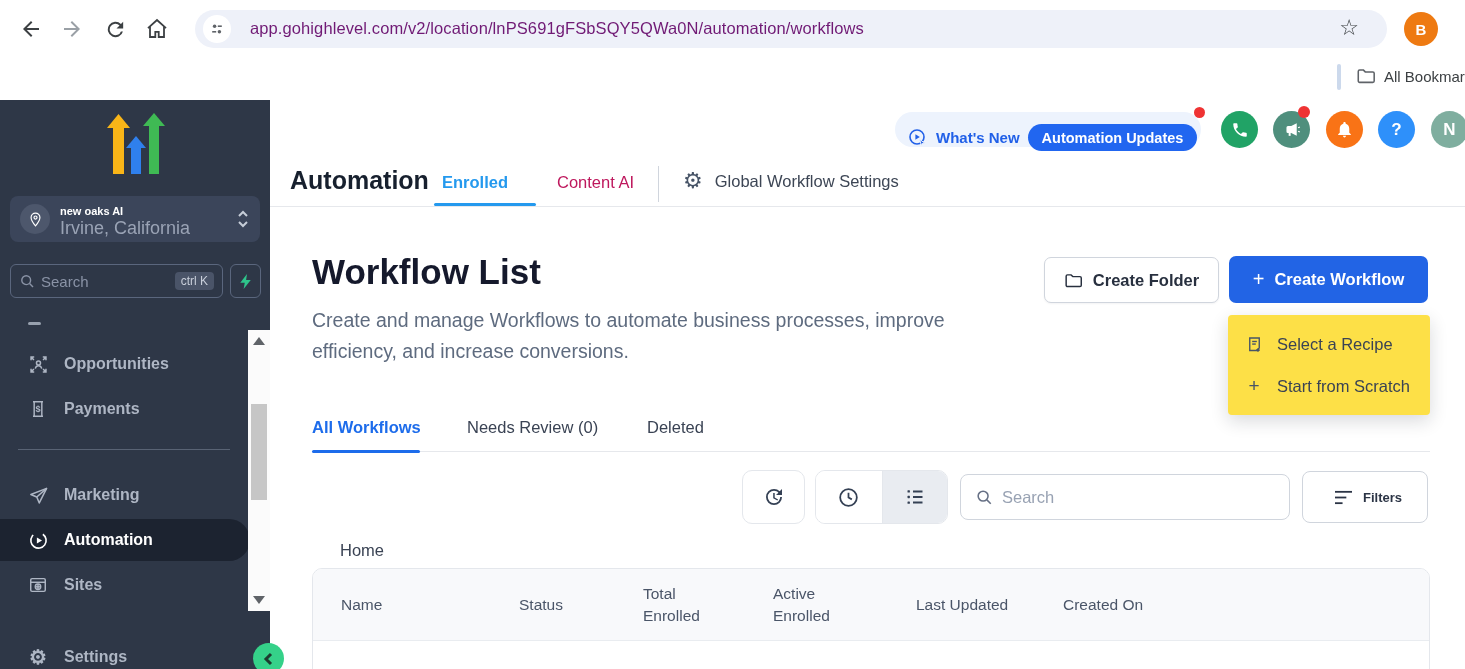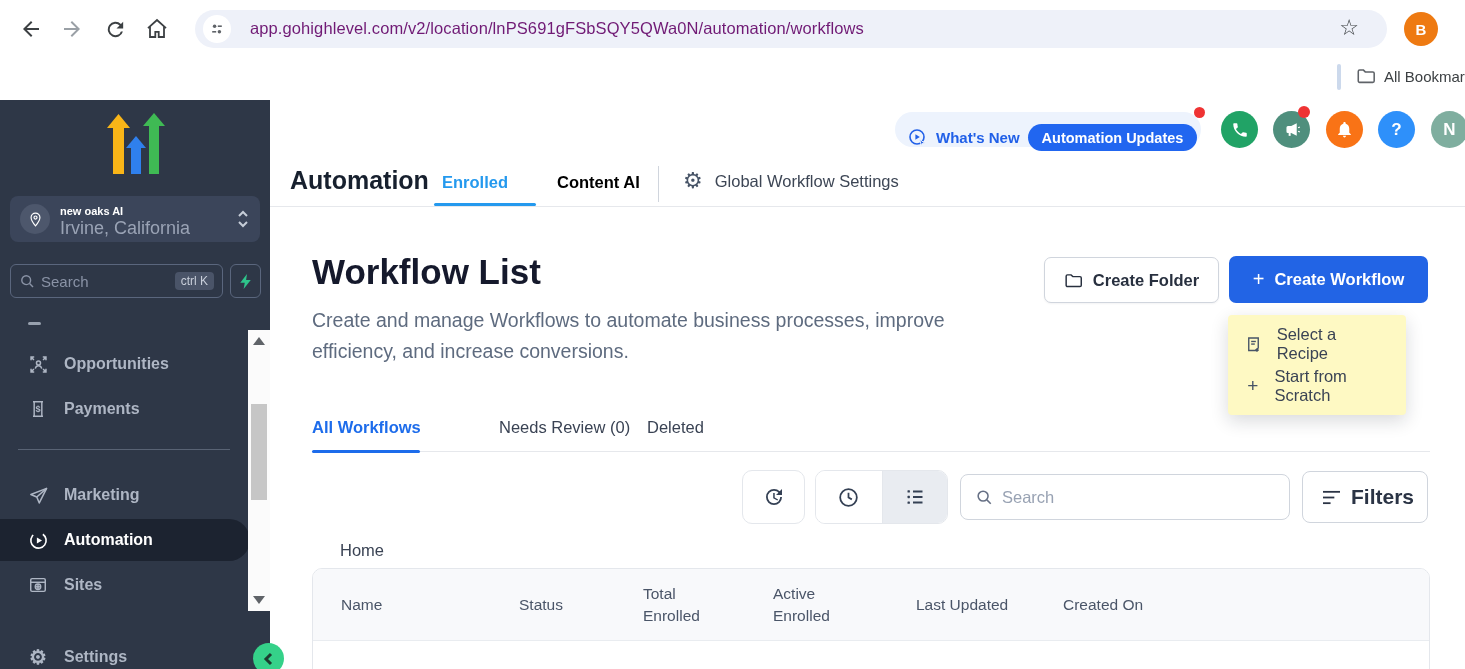--- a/index.html
+++ b/index.html
@@ -53,53 +53,53 @@
   .whatsnew { position:absolute; left:895px; top:112px; height:35px; background:#edf3fd; border-radius:18px; display:flex; align-items:center; padding:16px 4px 0 12px; gap:8px; }
   .wn-label { color:#2160e8; font-size:15px; font-weight:700; white-space:nowrap; }
   .wn-badge { background:#2166f0; color:#fff; font-size:14.5px; font-weight:700; height:27px; border-radius:14px; display:flex; align-items:center; padding:0 14px; white-space:nowrap; }
   .reddot { position:absolute; width:11px; height:11px; border-radius:50%; background:#ef3333; z-index:5; }
   .circ { position:absolute; top:111px; width:37px; height:37px; border-radius:50%; display:flex; align-items:center; justify-content:center; color:#fff; }
   .circ .txt { font-size:17px; font-weight:700; color:#fff; }
 
   
   .page-rule { position:absolute; left:270px; top:206px; width:1195px; height:1px; background:#e6e8ec; }
   .page-title { position:absolute; left:290px; top:166px; font-size:25px; font-weight:700; color:#17202e; }
-  .ptab { position:absolute; top:173px; font-size:16.5px; color:#000000;font-weight:bold; }
+  .ptab { position:absolute; top:173px; font-size:16.5px; color:#be185d; }
   .ptab.active { color:#2499ee; font-weight:700; }
   .ptab-underline { position:absolute; left:434px; top:203px; width:102px; height:3px; background:#2499ee; border-radius:2px; }
   .ptab-sep { position:absolute; left:658px; top:166px; width:1px; height:36px; background:#d0d5dd; }
   .gws { position:absolute; left:683px; top:170px; display:flex; align-items:center; gap:12px; color:#3d4655; font-size:16.5px; }
   .gws .gear-glyph { color:#475467; font-size:22px; }
 
   
   .wl-title { position:absolute; left:312px; top:252px; font-size:35px; font-weight:700; color:#15192c; }
   .wl-desc { position:absolute; left:312px; top:305px; width:700px; font-size:19.5px; line-height:31px; color:#5e6b7f; }
   .btn-folder { position:absolute; left:1044px; top:257px; width:175px; height:46px; background:#fff; border:1px solid #d0d5dd; border-radius:7px; display:flex; align-items:center; justify-content:center; gap:10px; color:#28303f; font-size:16.5px; font-weight:700; box-shadow:0 1px 2px rgba(16,24,40,.05); }
   .btn-primary { position:absolute; left:1229px; top:256px; width:199px; height:47px; background:#2264e5; border:none; border-radius:7px; display:flex; align-items:center; justify-content:center; gap:10px; color:#fff; font-size:16.5px; font-weight:700; }
   .btn-primary .plus { font-size:20px; font-weight:400; }
-  .dropdown { position:absolute; left:1228px; top:315px; width:178px; background:#fef9c3; border-radius:4px; box-shadow:0 6px 18px rgba(16,24,40,.16); z-index:20; padding:8px 0; }
+  .dropdown { position:absolute; left:1228px; top:315px; width:202px; background:#fde047; border-radius:4px; box-shadow:0 6px 18px rgba(16,24,40,.16); z-index:20; padding:8px 0; }
   .dd-item { height:42px; display:flex; align-items:center; gap:13px; padding:0 16px; font-size:16.5px; color:#3a4354; }
   .dd-item .ic { width:20px; display:flex; justify-content:center; color:#475467; }
   .dd-item .plus { font-size:19px; color:#475467; }
 
   
   .ltabs { position:absolute; left:312px; top:412px; width:1118px; height:40px; border-bottom:1px solid #e6e8ec; }
   .ltab { position:absolute; top:6px; font-size:16.5px; color:#3a4354; }
   .ltab.active { color:#1d6ceb; font-weight:700; }
   .ltab-underline { position:absolute; left:0; bottom:-2px; width:108px; height:3px; background:#1d6ceb; border-radius:2px; }
 
   
   .tool-sq { position:absolute; top:470px; height:54px; background:#fff; border:1px solid #e4e7ec; border-radius:10px; display:flex; align-items:center; justify-content:center; color:#344054; }
   .seg { position:absolute; left:815px; top:470px; width:133px; height:54px; border:1px solid #e4e7ec; border-radius:10px; overflow:hidden; display:flex; }
   .seg > div { width:50%; display:flex; align-items:center; justify-content:center; color:#344054; background:#fff; }
   .seg .sel { background:#e9ecf1; border-left:1px solid #e4e7ec; }
   .search-box { position:absolute; left:960px; top:474px; width:330px; height:46px; background:#fff; border:1px solid #d0d5dd; border-radius:8px; display:flex; align-items:center; padding:0 14px; gap:9px; }
   .search-box input { flex:1; border:none; outline:none; font-size:16.5px; color:#101828; font-family:"Liberation Sans", sans-serif; background:transparent; }
   .search-box input::placeholder { color:#98a2b3; }
-  .btn-filters { position:absolute; left:1302px; top:471px; width:126px; height:52px; background:#fff; border:1px solid #d0d5dd; border-radius:8px; display:flex; align-items:center; justify-content:center; gap:10px; color:#2b3445; font-size:21px; font-weight:600;padding-left:6px; }
+  .btn-filters { position:absolute; left:1302px; top:471px; width:126px; height:52px; background:#fff; border:1px solid #d0d5dd; border-radius:8px; display:flex; align-items:center; justify-content:center; gap:10px; color:#2b3445; font-size:13px; font-weight:600;padding-left:6px; }
 
   
   .breadcrumb { position:absolute; left:340px; top:541px; font-size:16.5px; color:#3a4354; }
   .table-card { position:absolute; left:312px; top:568px; width:1118px; height:140px; border:1px solid #e4e7ec; border-radius:10px; background:#fff; overflow:hidden; }
   .thead { position:relative; height:72px; background:#f8f9fb; border-bottom:1px solid #e9ecf0; }
   .th { position:absolute; top:50%; transform:translateY(-50%); font-size:15.5px; color:#4a5568; line-height:22px; }
   .th.c0{left:28px;} .th.c1{left:206px;} .th.c2{left:330px;width:80px;} .th.c3{left:460px;width:80px;} .th.c4{left:603px;} .th.c5{left:750px;}
   .trow { height:68px; background:#fff; }
 
   svg { display:block; }
@@ -361,21 +361,21 @@
       <span>Select a Recipe</span>
     </div>
     <div class="dd-item">
       <span class="ic plus">+</span>
       <span>Start from Scratch</span>
     </div>
   </div>
 
   <div class="ltabs">
     <span class="ltab active" style="left:0;">All Workflows</span>
-    <span class="ltab" style="left:155px;margin-left:32px;">Needs Review (0)</span>
+    <span class="ltab" style="left:155px;">Needs Review (0)</span>
     <span class="ltab" style="left:335px;">Deleted</span>
     <div class="ltab-underline"></div>
   </div>
 
   <div class="tool-sq" style="left:742px; width:63px;">
     <svg width="24" height="24" viewBox="0 0 24 24">
       <path d="M12 4a8 8 0 1 0 8 8h-1.8A6.2 6.2 0 1 1 12 5.8c1.7 0 3.3.7 4.4 1.9L14 10h6V4l-2.3 2.3A8 8 0 0 0 12 4z" fill="currentColor"></path>
       <path d="M12.7 8v4.4l3.4 2-.7 1.2-4.2-2.4V8h1.5z" fill="currentColor"></path>
     </svg>
   </div>

